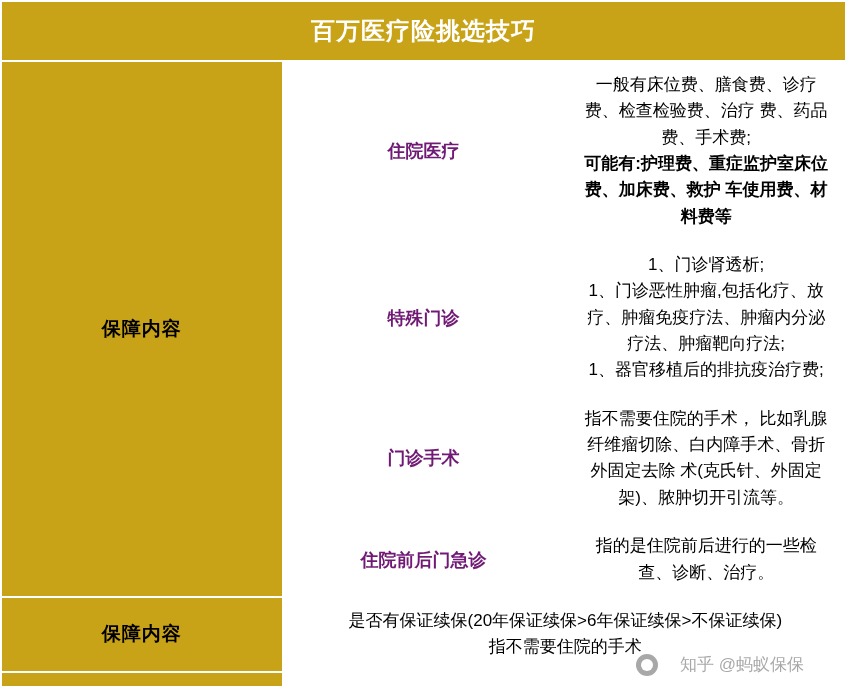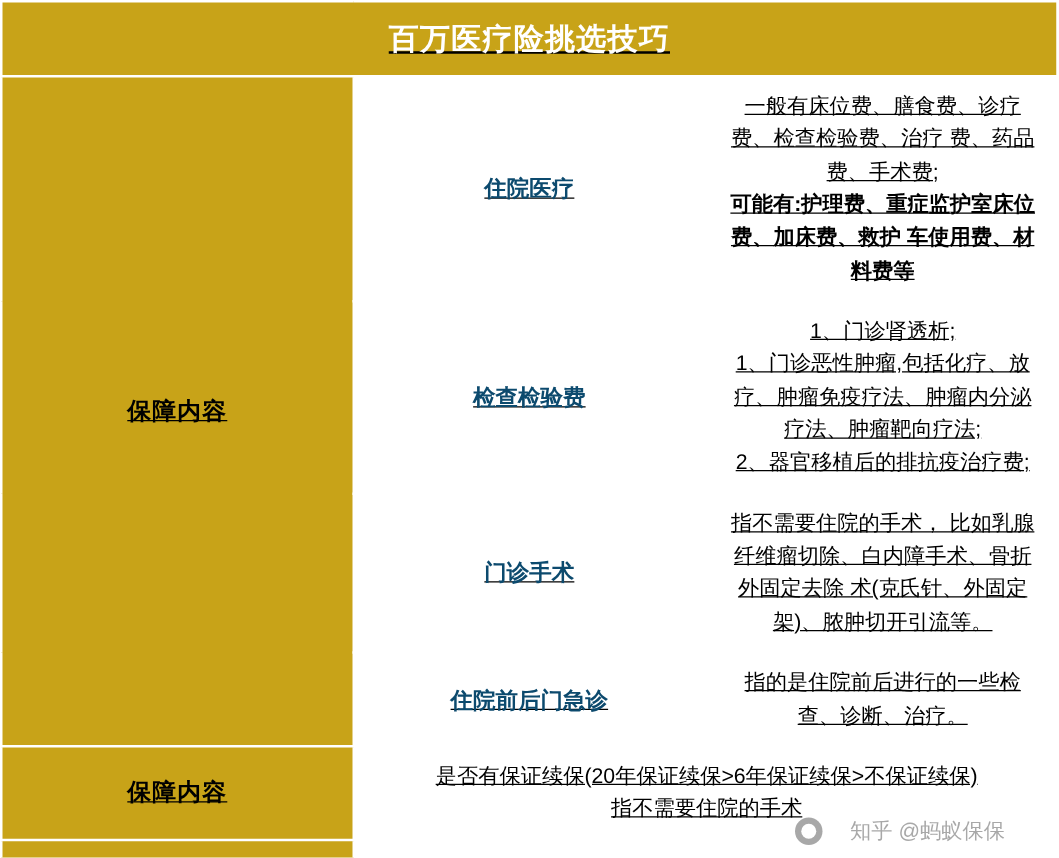--- a/index.html
+++ b/index.html
@@ -13,21 +13,20 @@
     font-family: "Liberation Sans", sans-serif;
     color: #000000;
     overflow: hidden;
   }
   .sheet {
     width: 818px;
     height: 686px;
     position: relative;
     box-sizing: border-box;
     background: #ffffff;
-    text-decoration: underline;
   }
   table.main {
     width: 847px;
     border-collapse: collapse;
     table-layout: fixed;
   }
   table.main td, table.main th {
     border: 2px solid #ffffff;
     vertical-align: middle;
     box-sizing: border-box;
@@ -49,21 +48,21 @@
     color: #000000;
     font-size: 19px;
     font-weight: bold;
     text-align: center;
     width: 125px;
     letter-spacing: 1px;
   }
   
   .sub-cell {
     background: #ffffff;
-    color: #0c4a6e;
+    color: #701a75;
     font-size: 18px;
     font-weight: bold;
     text-align: center;
     width: 150px;
     border-left: 2px solid #ffffff;
     border-right: 1px solid #000000;
     border-top: 1px solid #000000;
     border-bottom: 1px solid #000000;
   }
   .content-cell {
@@ -131,25 +130,25 @@
       <tr>
         <td class="cat-cell" rowspan="4">保障内容</td>
         <td class="sub-cell">住院医疗</td>
         <td class="content-cell">
           <span class="rowline">一般有床位费、膳食费、诊疗费、检查检验费、治疗 费、药品费、手术费;</span>
           <span class="rowline"><b>可能有:护理费、重症监护室床位费、加床费、救护 车使用费、材料费等</b></span>
         </td>
       </tr>
 
       <tr>
-        <td class="sub-cell">检查检验费</td>
+        <td class="sub-cell">特殊门诊</td>
         <td class="content-cell">
           <span class="rowline">1、门诊肾透析;</span>
           <span class="rowline">1、门诊恶性肿瘤,包括化疗、放疗、肿瘤免疫疗法、肿瘤内分泌疗法、肿瘤靶向疗法;</span>
-          <span class="rowline">2、器官移植后的排抗疫治疗费;</span>
+          <span class="rowline">1、器官移植后的排抗疫治疗费;</span>
         </td>
       </tr>
 
       <tr>
         <td class="sub-cell">门诊手术</td>
         <td class="content-cell">
           <span class="rowline">指不需要住院的手术， 比如乳腺纤维瘤切除、白内障手术、骨折外固定去除 术(克氏针、外固定架)、脓肿切开引流等。</span>
         </td>
       </tr>
 

